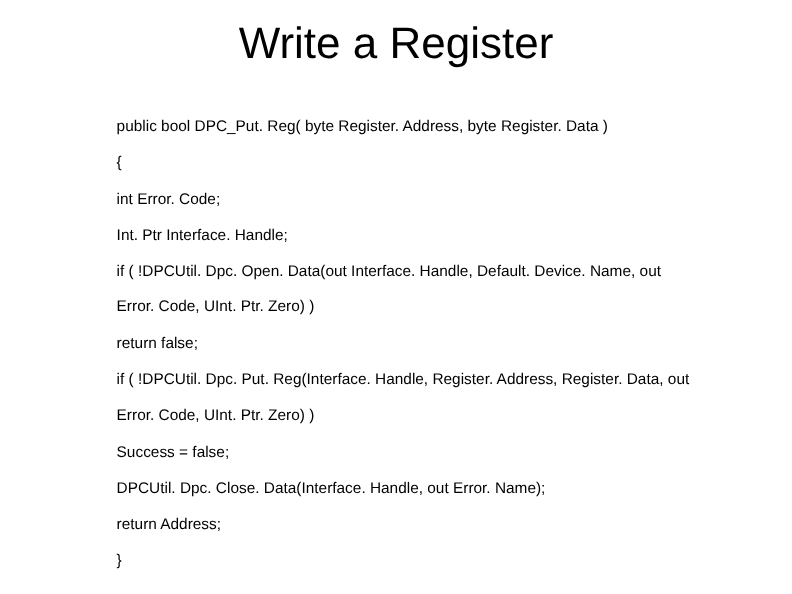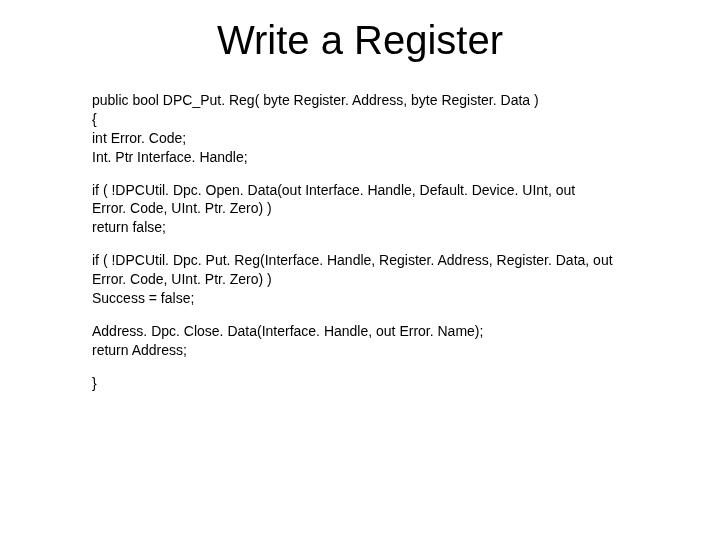--- a/index.html
+++ b/index.html
@@ -26,21 +26,21 @@
     padding-bottom: 28px;
     letter-spacing: 0px;
   }
   .body {
     padding: 0 72px 0 72px;
     font-size: 14px;
     line-height: 1.35;
   }
   .indent1 { padding-left: 48px; }
   .indent2 { padding-left: 96px; }
-  .para { margin: 0; padding-left: 20px; }
+  .para { margin: 14px; padding-left: 20px; }
   .block { margin-bottom: 14px; }
   .bold { font-weight: 400; }
 </style>
 </head>
 <body>
 
 <div class="slide">
 
   <div class="title">Write a Register</div>
 
@@ -48,37 +48,37 @@
 
     <div class="block">
       <div class="para">public bool DPC_Put. Reg( byte Register. Address, byte Register. Data )</div>
       <div class="para">{</div>
       <div class="para indent1">int Error. Code;</div>
       <div class="para indent1">Int. Ptr Interface. Handle;</div>
     </div>
 
     <div class="block">
       <div class="para indent1">
-        <span>if ( !DPCUtil. </span><span class="bold">Dpc. Open. Data</span><span>(out Interface. Handle, Default. Device. UInt, out</span>
+        <span>if ( !DPCUtil. </span><span class="bold">Dpc. Open. Data</span><span>(out Interface. Handle, Default. Device. Name, out</span>
       </div>
       <div class="para">Error. Code, UInt. Ptr. Zero) )</div>
       <div class="para indent2">return false;</div>
     </div>
 
     <div class="block">
       <div class="para indent1">
         <span>if ( !DPCUtil. </span><span class="bold">Dpc. Put. Reg</span><span>(Interface. Handle, Register. Address, Register. Data, out</span>
       </div>
       <div class="para">Error. Code, UInt. Ptr. Zero) )</div>
       <div class="para indent2">Success = false;</div>
     </div>
 
     <div class="block">
       <div class="para indent1">
-        <span>Address. </span><span class="bold">Dpc. Close. Data</span><span>(Interface. Handle, out Error. Name);</span>
+        <span>DPCUtil. </span><span class="bold">Dpc. Close. Data</span><span>(Interface. Handle, out Error. Name);</span>
       </div>
       <div class="para indent1">return Address;</div>
     </div>
 
     <div class="para">}</div>
 
   </div>
 </div>
 
 </body></html>

